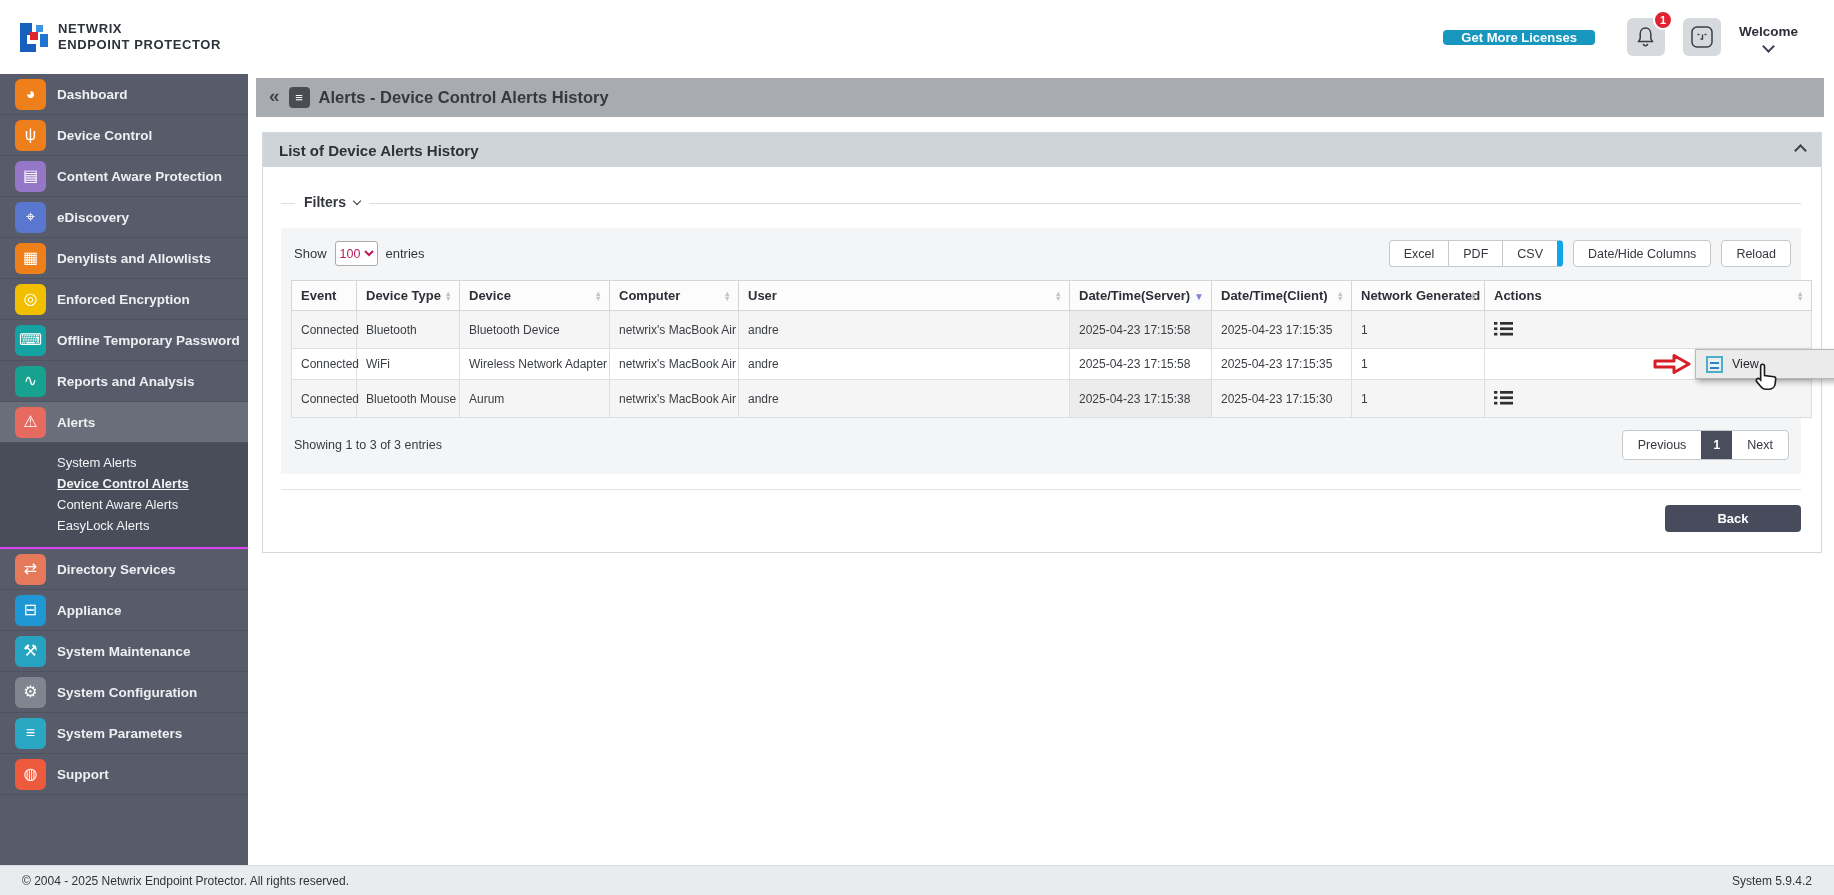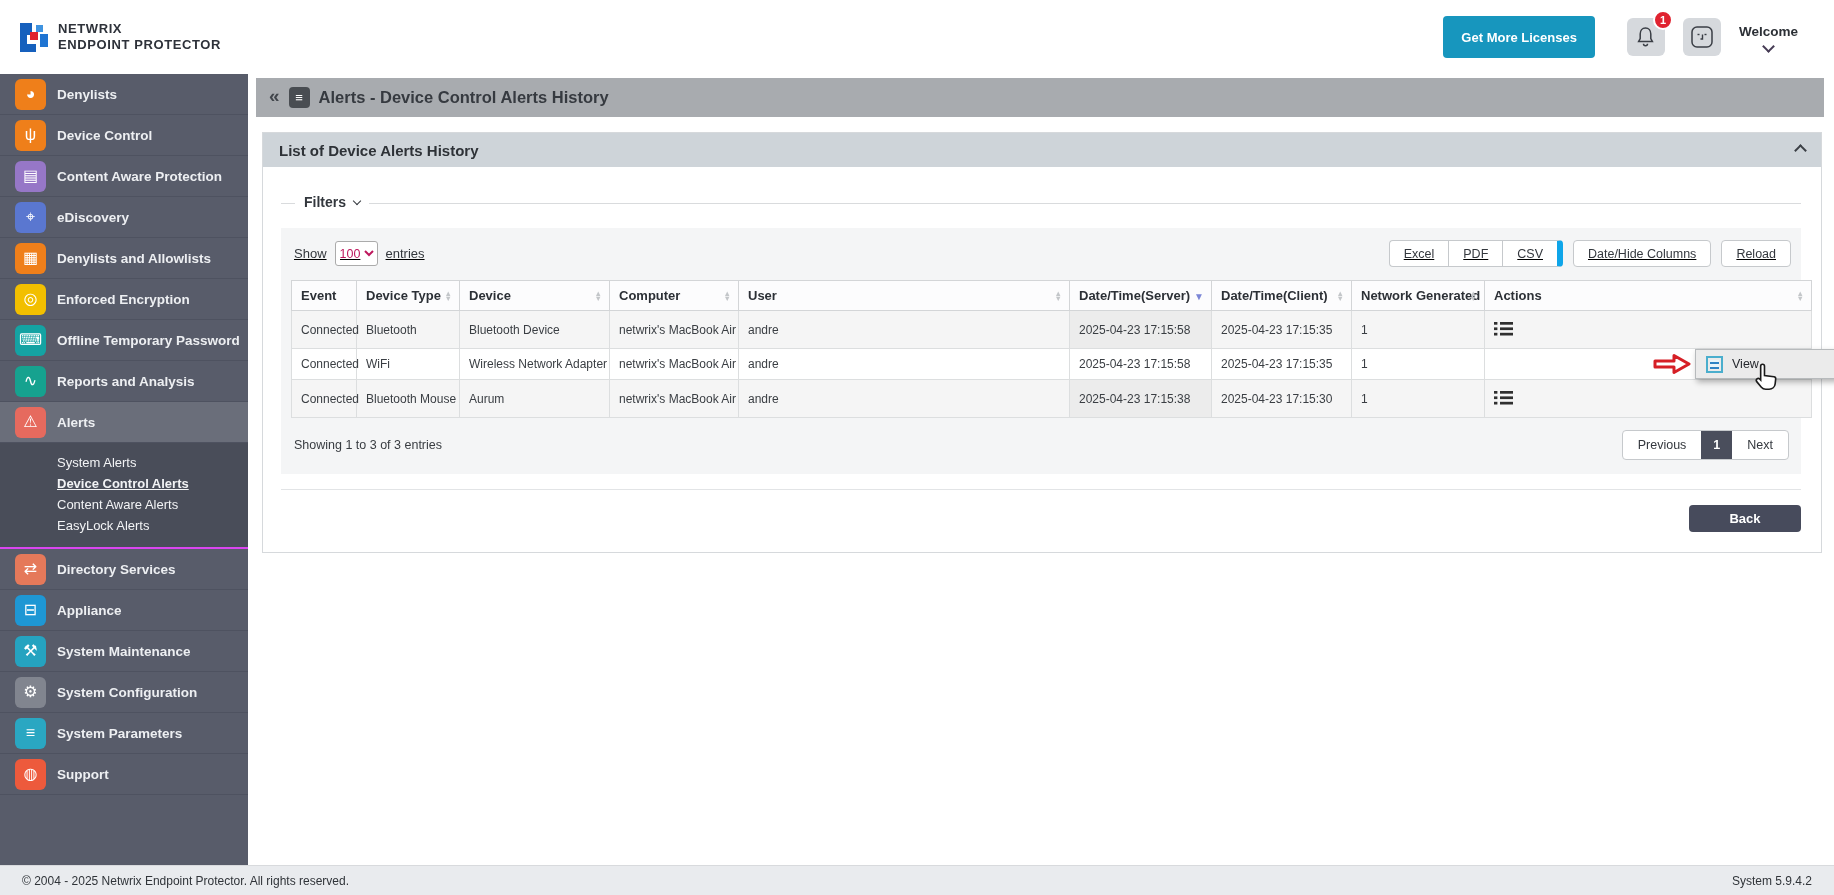--- a/index.html
+++ b/index.html
@@ -14,21 +14,21 @@
   .lm-a{left:0;top:1px;width:12px;height:12px;background:#1660bd;}
   .lm-b{left:0;top:13px;width:7px;height:9px;background:#1660bd;}
   .lm-c{left:0;top:22px;width:16px;height:8px;background:#1660bd;}
   .lm-d{left:10px;top:10px;width:8px;height:8px;background:#e02330;}
   .lm-e{left:16px;top:3px;width:7px;height:7px;background:#3f93e0;}
   .lm-f{left:20px;top:12px;width:8px;height:13px;background:#1f74d2;}
   .brand{margin-left:8px;line-height:1.25;}
   .brand div{font-size:13px;font-weight:700;color:#2e323a;letter-spacing:.6px;}
   .top-right{margin-left:auto;display:flex;align-items:center;gap:18px;}
   .gml-btn{background:#1796be;color:#fff;font-size:13px;font-weight:700;border:none;
-           border-radius:4px;height:42px;padding:0 18px;cursor:pointer;margin-right:14px;
+           border-radius:4px;height:15px;padding:0 18px;cursor:pointer;margin-right:14px;
            font-family:"Liberation Sans",sans-serif;}
   .icon-btn{width:38px;height:38px;border-radius:6px;background:#d6d9dd;display:flex;
             align-items:center;justify-content:center;position:relative;cursor:pointer;}
   .badge{position:absolute;top:-8px;right:-8px;min-width:20px;height:20px;border-radius:50%;
          background:#e02330;color:#fff;font-size:11px;font-weight:700;display:flex;
          align-items:center;justify-content:center;border:2px solid #fff;box-sizing:border-box;}
   .welcome{display:flex;flex-direction:column;align-items:center;font-size:13.5px;
            font-weight:700;color:#2c3036;cursor:pointer;gap:3px;}
   .chev{width:7px;height:7px;border-right:2px solid #463c55;border-bottom:2px solid #463c55;
         transform:rotate(45deg);display:inline-block;}
@@ -61,21 +61,21 @@
                 justify-content:space-between;padding:0 16px;cursor:default;}
   .panel-title{font-size:15px;font-weight:700;color:#2e3237;}
   .panel-body{padding:20px 20px 20px 18px;}
 
   .filters{position:relative;border-top:1px solid #d9dbdd;margin-top:16px;height:0;}
   .filters-label{position:absolute;top:-10px;left:14px;background:#fff;padding:0 9px;
                  font-size:14px;font-weight:700;color:#33373d;display:flex;align-items:center;
                  gap:8px;cursor:pointer;white-space:nowrap;}
 
   .grid-wrap{margin-top:24px;background:#f4f5f6;padding:12px 10px 10px;}
-  .grid-toolbar{display:flex;justify-content:space-between;align-items:center;margin-bottom:13px;text-decoration:underline;}
+  .grid-toolbar{display:flex;justify-content:space-between;align-items:center;margin-bottom:13px;}
   .show-entries{display:flex;align-items:center;gap:8px;font-size:13px;color:#33373c;padding-left:3px;}
   select{height:25px;border:1px solid #ababab;border-radius:3px;font-size:12.5px;background:#fff;
          color:#be185d;font-family:"Liberation Sans",sans-serif;}
   .btns{display:flex;align-items:center;gap:10px;}
   .btn{background:#fff;border:1px solid #c6c9cc;border-radius:4px;height:27px;padding:0 14px;
        font-size:12.5px;color:#34383e;display:flex;align-items:center;cursor:pointer;
        font-family:"Liberation Sans",sans-serif;}
   .btn-group{display:flex;}
   .btn-group .btn{border-radius:0;border-right:none;}
   .btn-group .btn:first-child{border-radius:4px 0 0 4px;}
@@ -108,21 +108,21 @@
   .hand-cursor{position:absolute;left:58px;top:13px;z-index:6;}
 
   .grid-footer{display:flex;justify-content:space-between;align-items:center;margin-top:12px;padding:0 2px 4px 3px;}
   .showing-info{font-size:12.5px;color:#383c41;}
   .pager{display:flex;border:1px solid #c6c9cc;border-radius:4px;overflow:hidden;background:#fff;}
   .pager-btn{padding:7px 15px;font-size:12.5px;color:#34383e;cursor:pointer;}
   .pager-btn.current{background:#4a4e5c;color:#fff;padding:7px 12px;font-weight:700;}
 
   .panel-divider{border-top:1px solid #e2e4e6;margin-top:15px;}
   .back-row{display:flex;justify-content:flex-end;margin-top:15px;}
-  .back-btn{width:112px;height:27px;background:#474b5c;color:#fff;font-size:13px;font-weight:700;
+  .back-btn{width:136px;height:27px;background:#474b5c;color:#fff;font-size:13px;font-weight:700;
      border:none;border-radius:4px;display:flex;align-items:center;justify-content:center;cursor:pointer;
      font-family:"Liberation Sans",sans-serif;}
 
   .footer{position:absolute;left:0;right:0;bottom:0;height:30px;background:#e9ebee;
      border-top:1px solid #d8dadd;display:flex;align-items:center;justify-content:space-between;
      padding:0 22px;box-sizing:border-box;z-index:3;}
   .footer div{font-size:12px;color:#303439;}
 </style>
 </head>
 <body>
@@ -167,21 +167,21 @@
         <span>Welcome</span>
         <span class="chev"></span>
       </div>
     </div>
   </div>
 
   <div class="sidebar">
     <div>
         <div class="side-item">
           <span class="icon-tile" style="background: rgb(239, 127, 26);">◕</span>
-          <span class="side-label">Denylists</span>
+          <span class="side-label">Dashboard</span>
         </div>
         <div class="side-item">
           <span class="icon-tile" style="background: rgb(239, 127, 26);">ψ</span>
           <span class="side-label">Device Control</span>
         </div>
         <div class="side-item">
           <span class="icon-tile" style="background: rgb(150, 119, 199);">▤</span>
           <span class="side-label">Content Aware Protection</span>
         </div>
         <div class="side-item">

